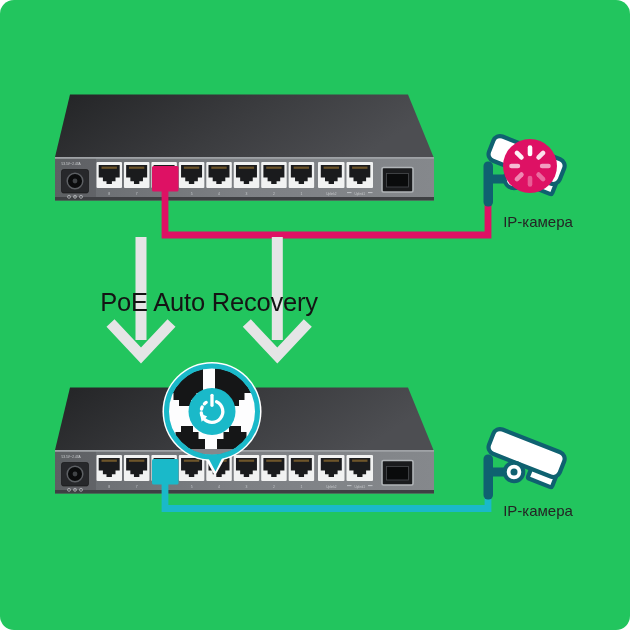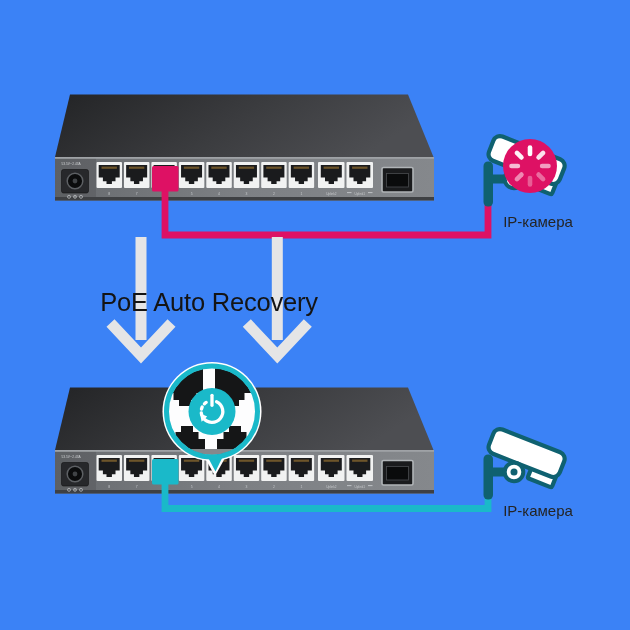--- a/index.html
+++ b/index.html
@@ -1,17 +1,17 @@
 <!DOCTYPE html>
 <html><head>
 <meta charset="utf-8">
 <style>
   html,body{margin:0;padding:0;background:#ffffff;}
-  .stage{position:relative;width:630px;height:630px;background:#3b82f6;overflow:hidden;
-         font-family:"Liberation Sans","DejaVu Sans",sans-serif;}
+  .stage{position:relative;width:630px;height:630px;background:#22c55e;overflow:hidden;
+         font-family:"Liberation Sans","DejaVu Sans",sans-serif;border-radius:14px;}
   svg{display:block;}
   text{font-family:"Liberation Sans","DejaVu Sans",sans-serif;}
   .tiny-label{fill:#c6c9cc;font-size:3.4px;}
   .uplink-label{fill:#c6c9cc;font-size:3.1px;}
   .power-label{fill:#cfd2d4;font-size:3.2px;}
   .title-text{fill:#141414;font-size:25.5px;font-weight:500;letter-spacing:-0.2px;}
   .cam-label{fill:#242424;font-size:15px;}
   .cam-s{fill:#ffffff;stroke:#0f6170;}
   .cam-f{fill:#0f6170;}
 </style>

